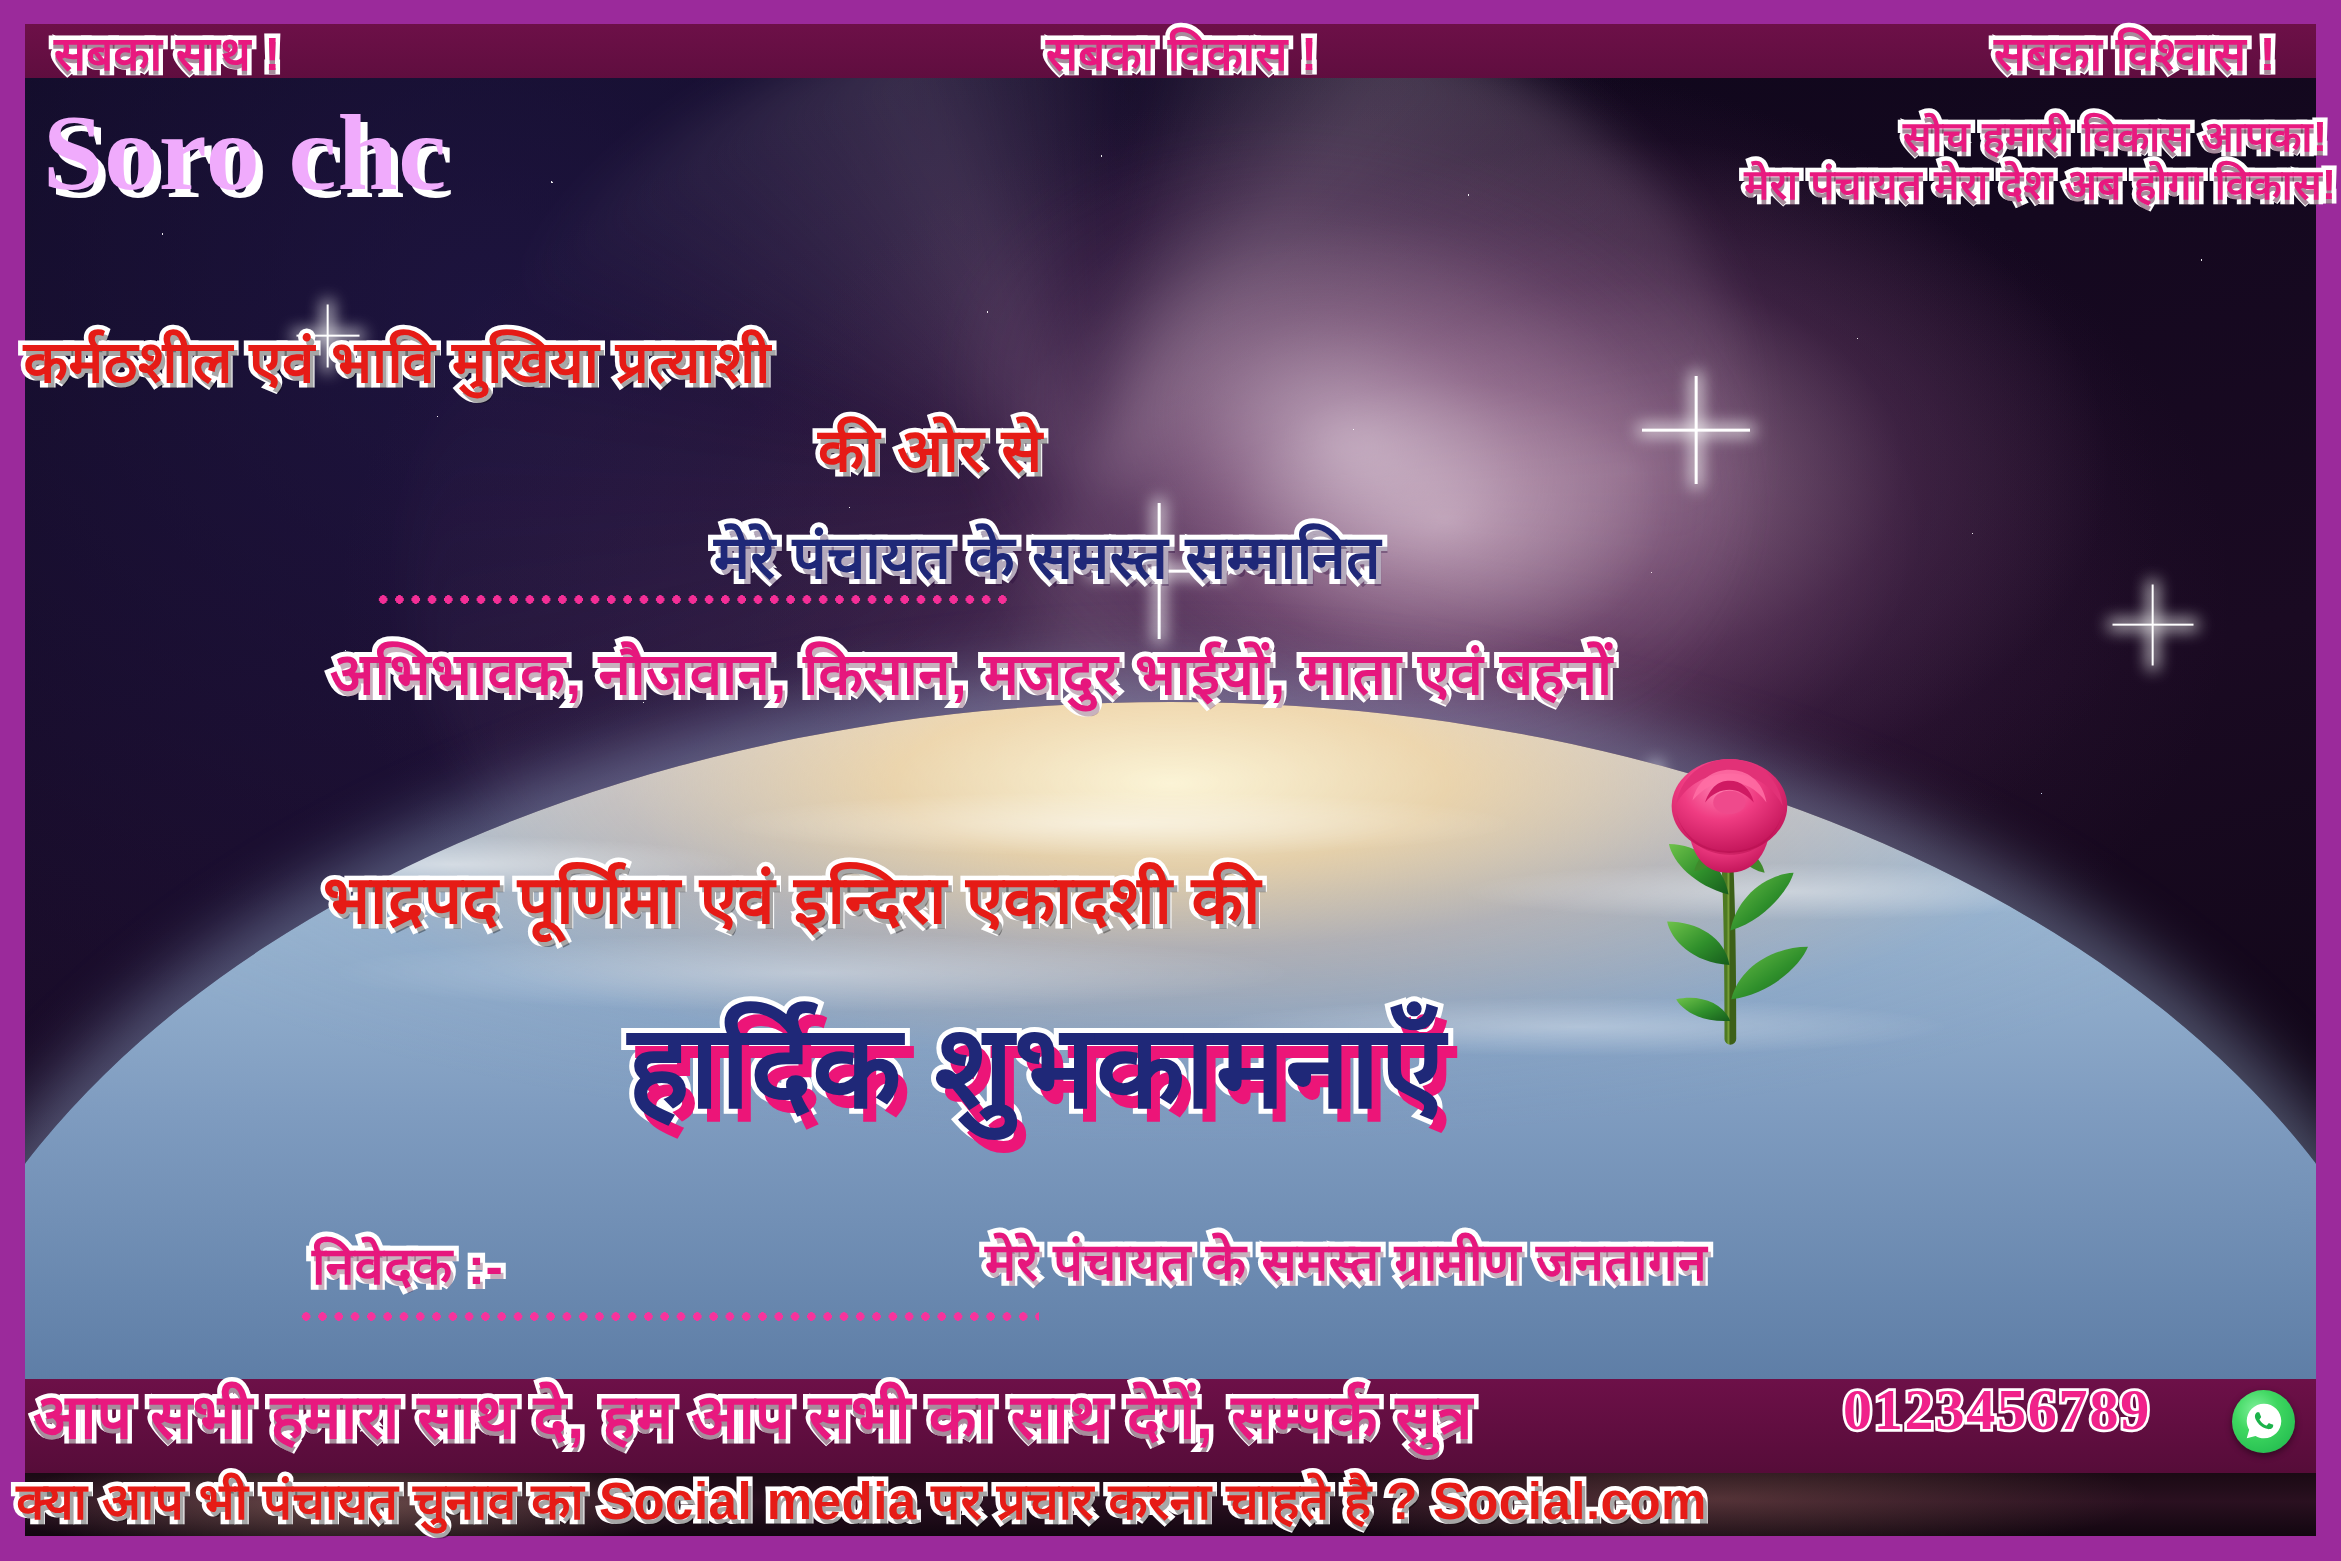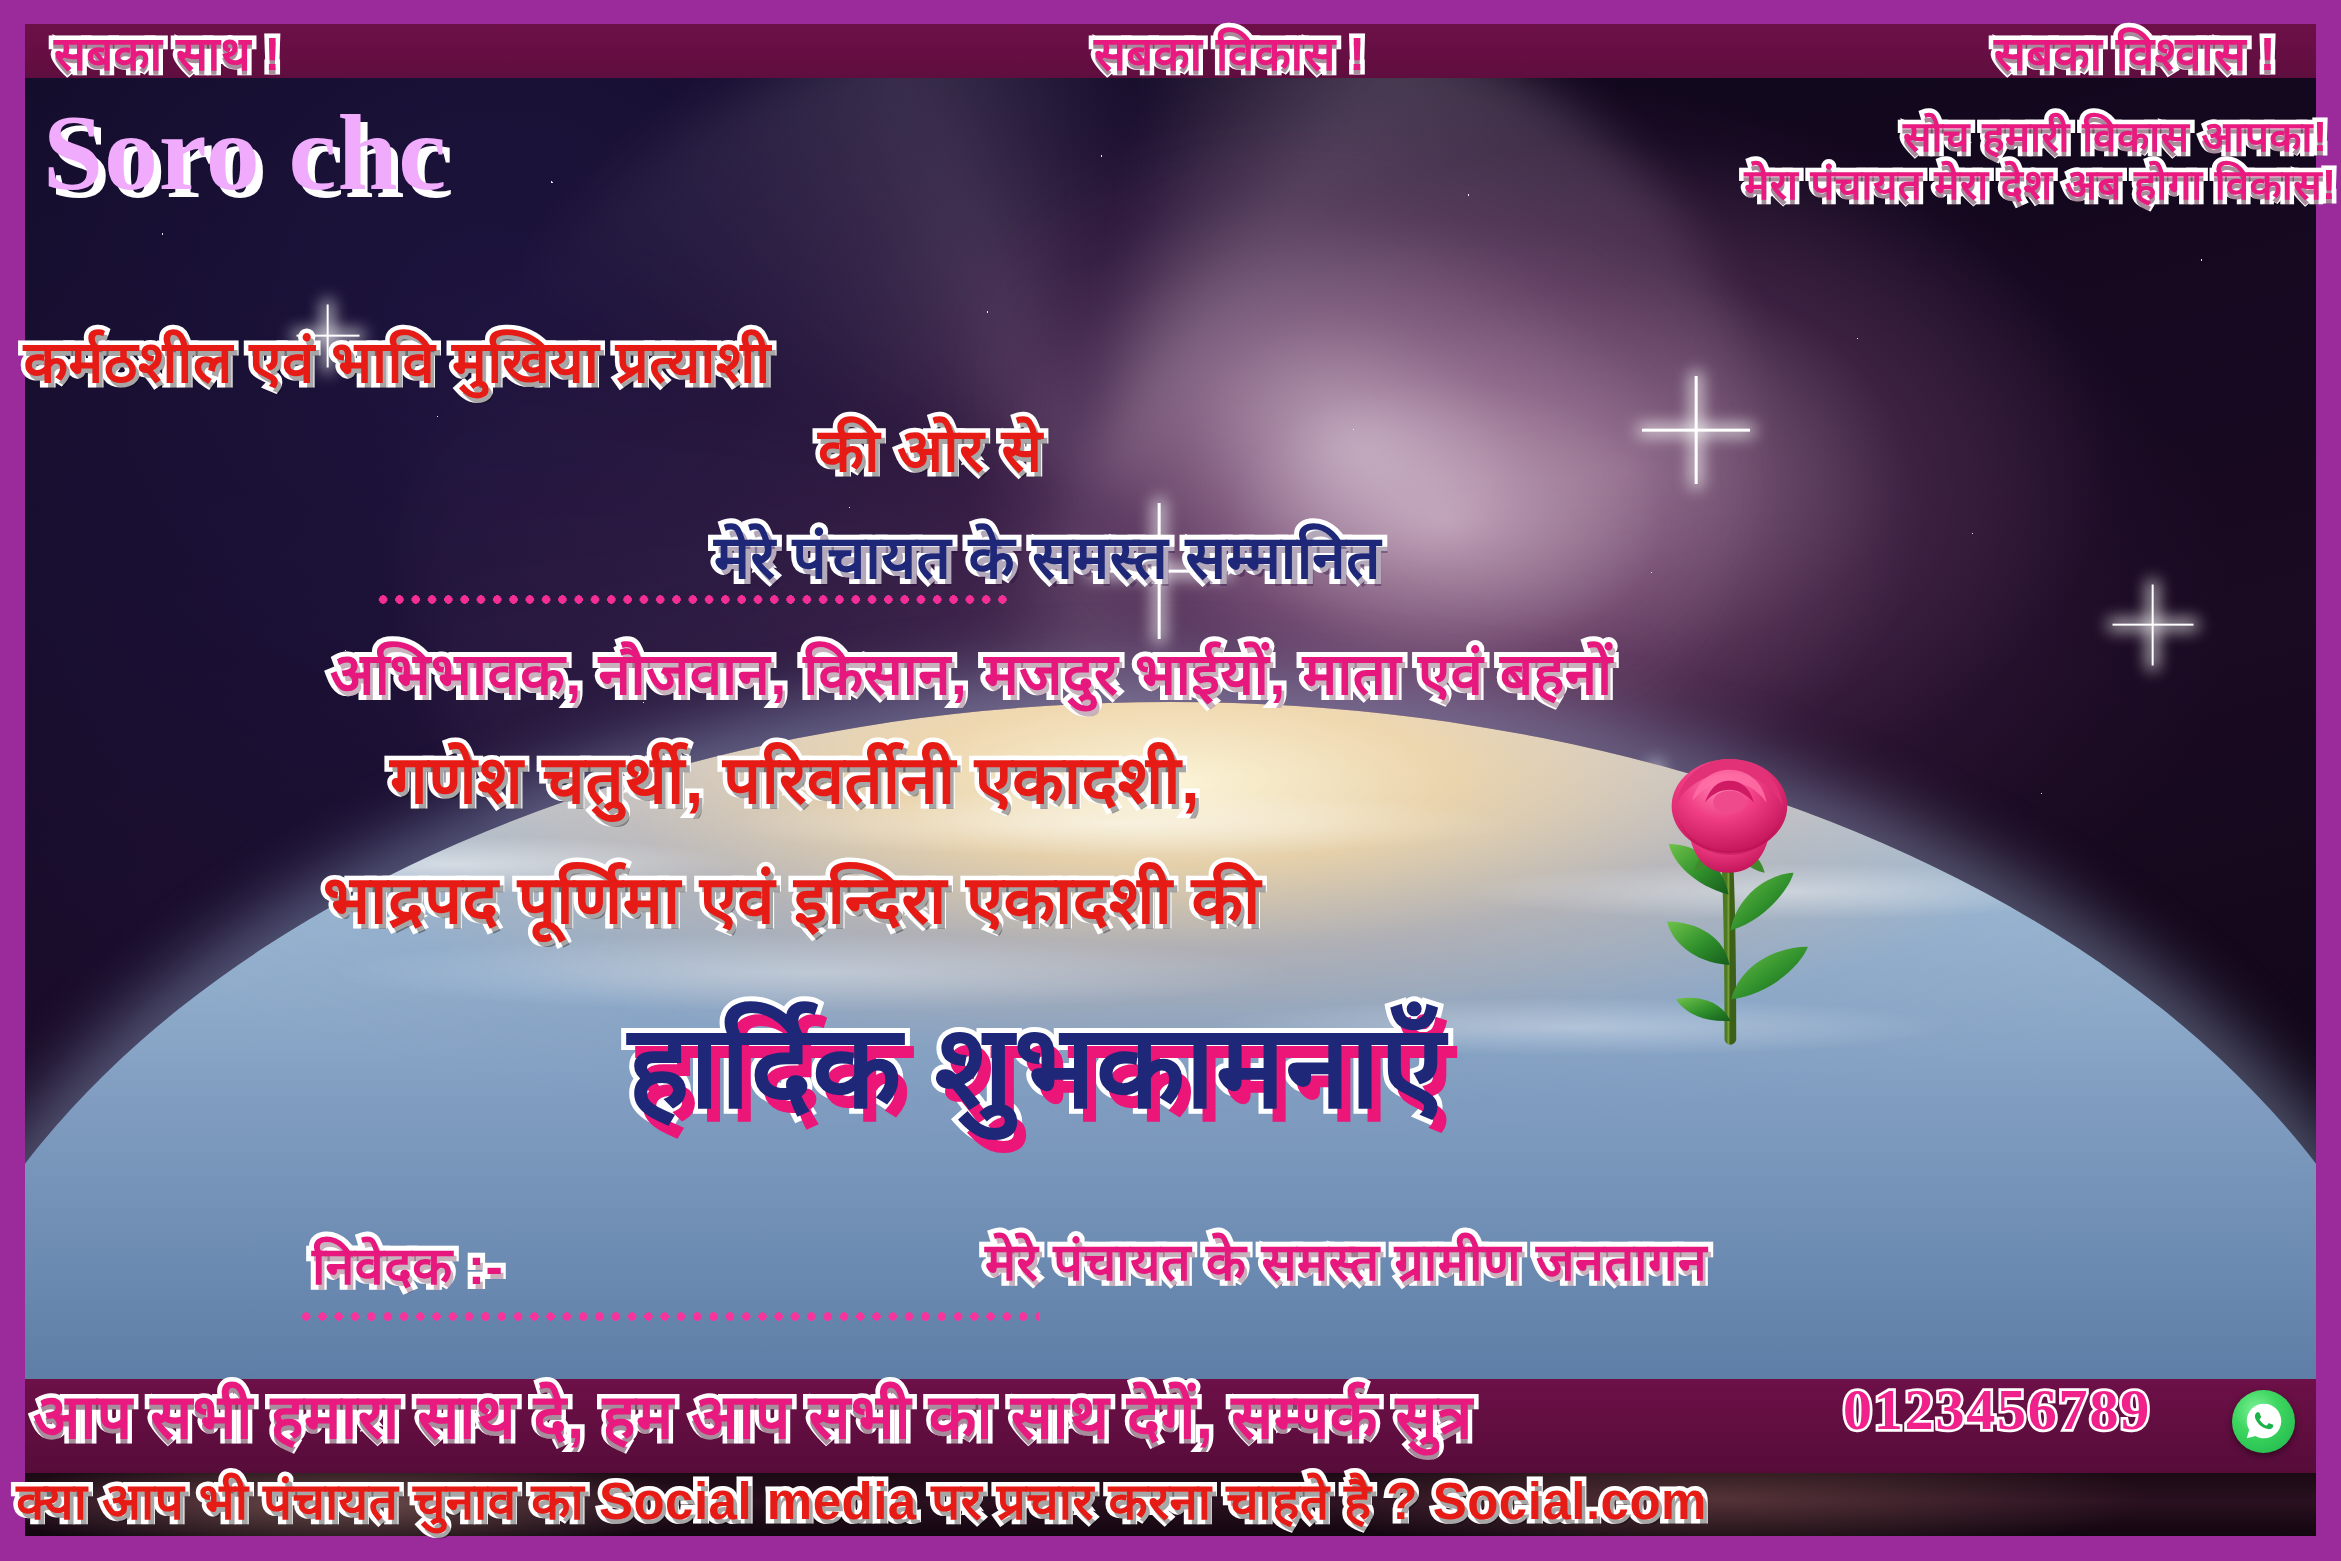--- a/index.html
+++ b/index.html
@@ -207,21 +207,21 @@
     color:#f0218a;
     -webkit-text-stroke:5.4px #ffffff;
     paint-order:stroke fill;
     letter-spacing:1.8px;
   }
 
   
   .slot{position:absolute;white-space:nowrap;}
 
   #slogan-left{left:29px;font-size:47px;}
-  #slogan-mid{left:1021px;font-size:47px;margin-left:48px;}
+  #slogan-mid{left:1021px;font-size:47px;}
   #slogan-right{right:40px;font-size:47px;}
 
   #brand-title{
     position:absolute;left:43px;top:99px;
     font-size:108px;
   }
   #tagline1{position:absolute;right:14.5px;top:116px;font-size:42px;}
   #tagline2{position:absolute;right:5.4px;top:164px;font-size:42px;}
 
   #line-karm{position:absolute;left:23.5px;top:333px;font-size:58px;}
@@ -296,21 +296,20 @@
   <div class="hi t-red-w" id="line-karm">कर्मठशील एवं भावि मुखिया प्रत्याशी</div>
 
   <div class="hi t-red-w" id="line-kiorse">की ओर से</div>
 
   <div class="hi t-navy-w" id="line-mere" style="text-shadow:5.4px 7.2px 0 rgba(40,10,60,.35);">मेरे पंचायत के समस्त सम्मानित</div>
 
   <div class="dots" id="dots-1"></div>
 
   <div class="hi t-mag-w" id="line-abhi">अभिभावक, नौजवान, किसान, मजदुर भाईयों, माता एवं बहनों</div>
 
-  <div class="hi t-red-w" id="line-ganesh">गणेश चतुर्थी, परिवर्तीनी एकादशी,</div>
 
   <div class="hi t-red-w" id="line-bhadra">भाद्रपद पूर्णिमा एवं इन्दिरा एकादशी की</div>
 
   <div class="hi t-navy-w" id="line-hardik">हार्दिक शुभकामनाएँ</div>
 
   <div id="rose">
     <svg width="271" height="298" viewBox="0 0 300 330" xmlns="http://www.w3.org/2000/svg">
       <defs>
         <radialGradient id="petalG" cx="42%" cy="32%" r="72%">
           <stop offset="0%" stop-color="#ff7fb0"></stop>

